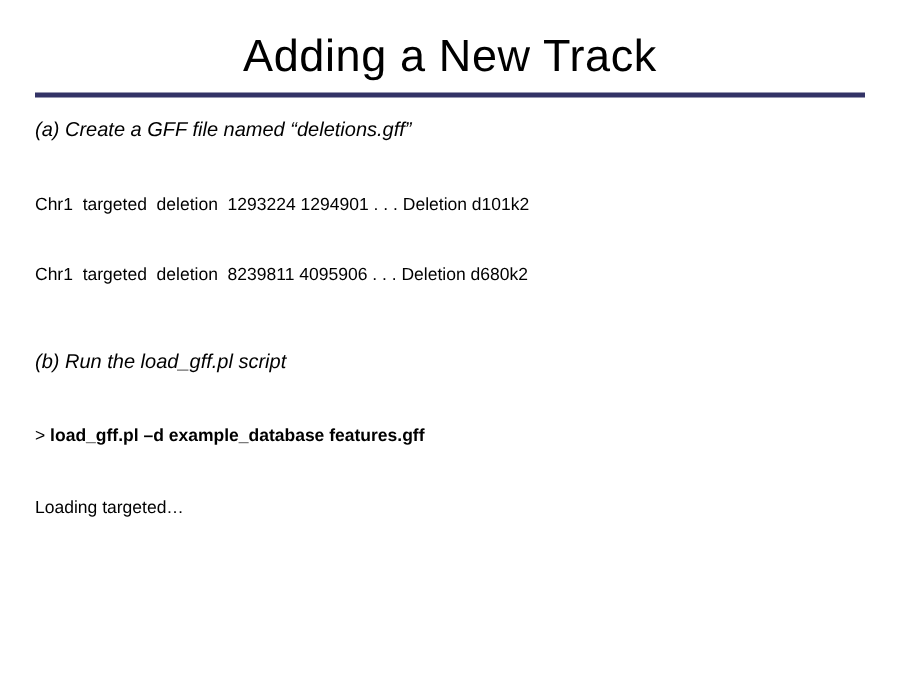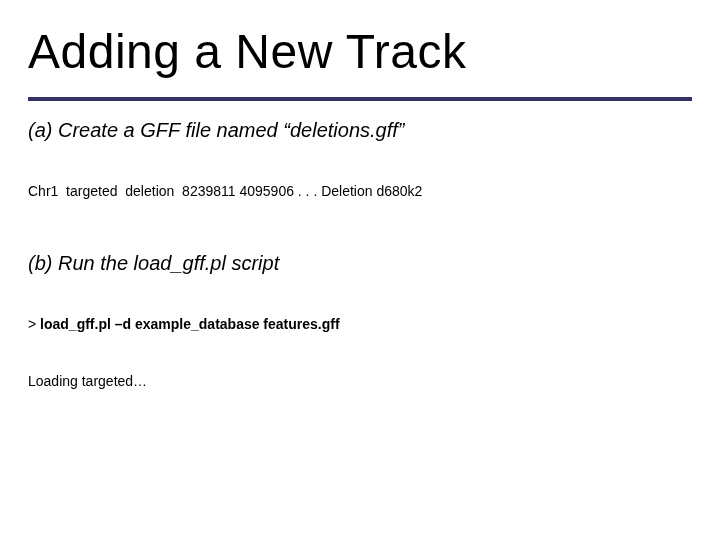--- a/index.html
+++ b/index.html
@@ -10,35 +10,36 @@
     background: #ffffff;
     font-family: Arial, Helvetica, sans-serif;
     color: #000;
   }
   .slide {
     padding: 24px 28px 10px 28px;
     box-sizing: border-box;
   }
   .title {
     font-family: "Comic Sans MS", "Comic Sans", cursive, sans-serif;
-    font-size: 48px;
+    font-size: 36px;
     font-weight: 400;
     color: #000;
-    margin: 0 0 18px 0;
+    margin: 0 0 8px 0;
     letter-spacing: 0.5px;
+    text-align: center;
   }
   .rule {
     height: 4px;
     background: #333366;
     margin: 0 0 18px 0;
   }
   .section-head {
     font-family: "Comic Sans MS", "Comic Sans", cursive, sans-serif;
     font-style: italic;
-    font-size: 20px;
+    font-size: 16px;
     margin: 14px 0 2px 0;
   }
   .mono {
     font-family: Arial, Helvetica, sans-serif;
     font-size: 14px;
     line-height: 1.35;
     white-space: pre;
   }
   .block {
     margin-bottom: 6px;
@@ -53,20 +54,21 @@
 </head>
 <body>
 
 <div class="slide">
 
   <h1 class="title">Adding a New Track</h1>
   <div class="rule"></div>
 
   <div class="section-head">(a) Create a GFF file named “deletions.gff”</div>
   <div class="mono block">
+    <div>Chr1  targeted  deletion  1293224 1294901 . . . Deletion d101k2</div>
     <div>Chr1  targeted  deletion  8239811 4095906 . . . Deletion d680k2</div>
   </div>
 
   <div class="section-head">(b) Run the load_gff.pl script</div>
   <div class="mono block">
     <div class="cmdline"><span class="prompt">&gt; </span><span class="bold">load_gff.pl –d example_database features.gff</span></div>
     <div>Loading targeted…</div>
   </div>
 
 </div>

